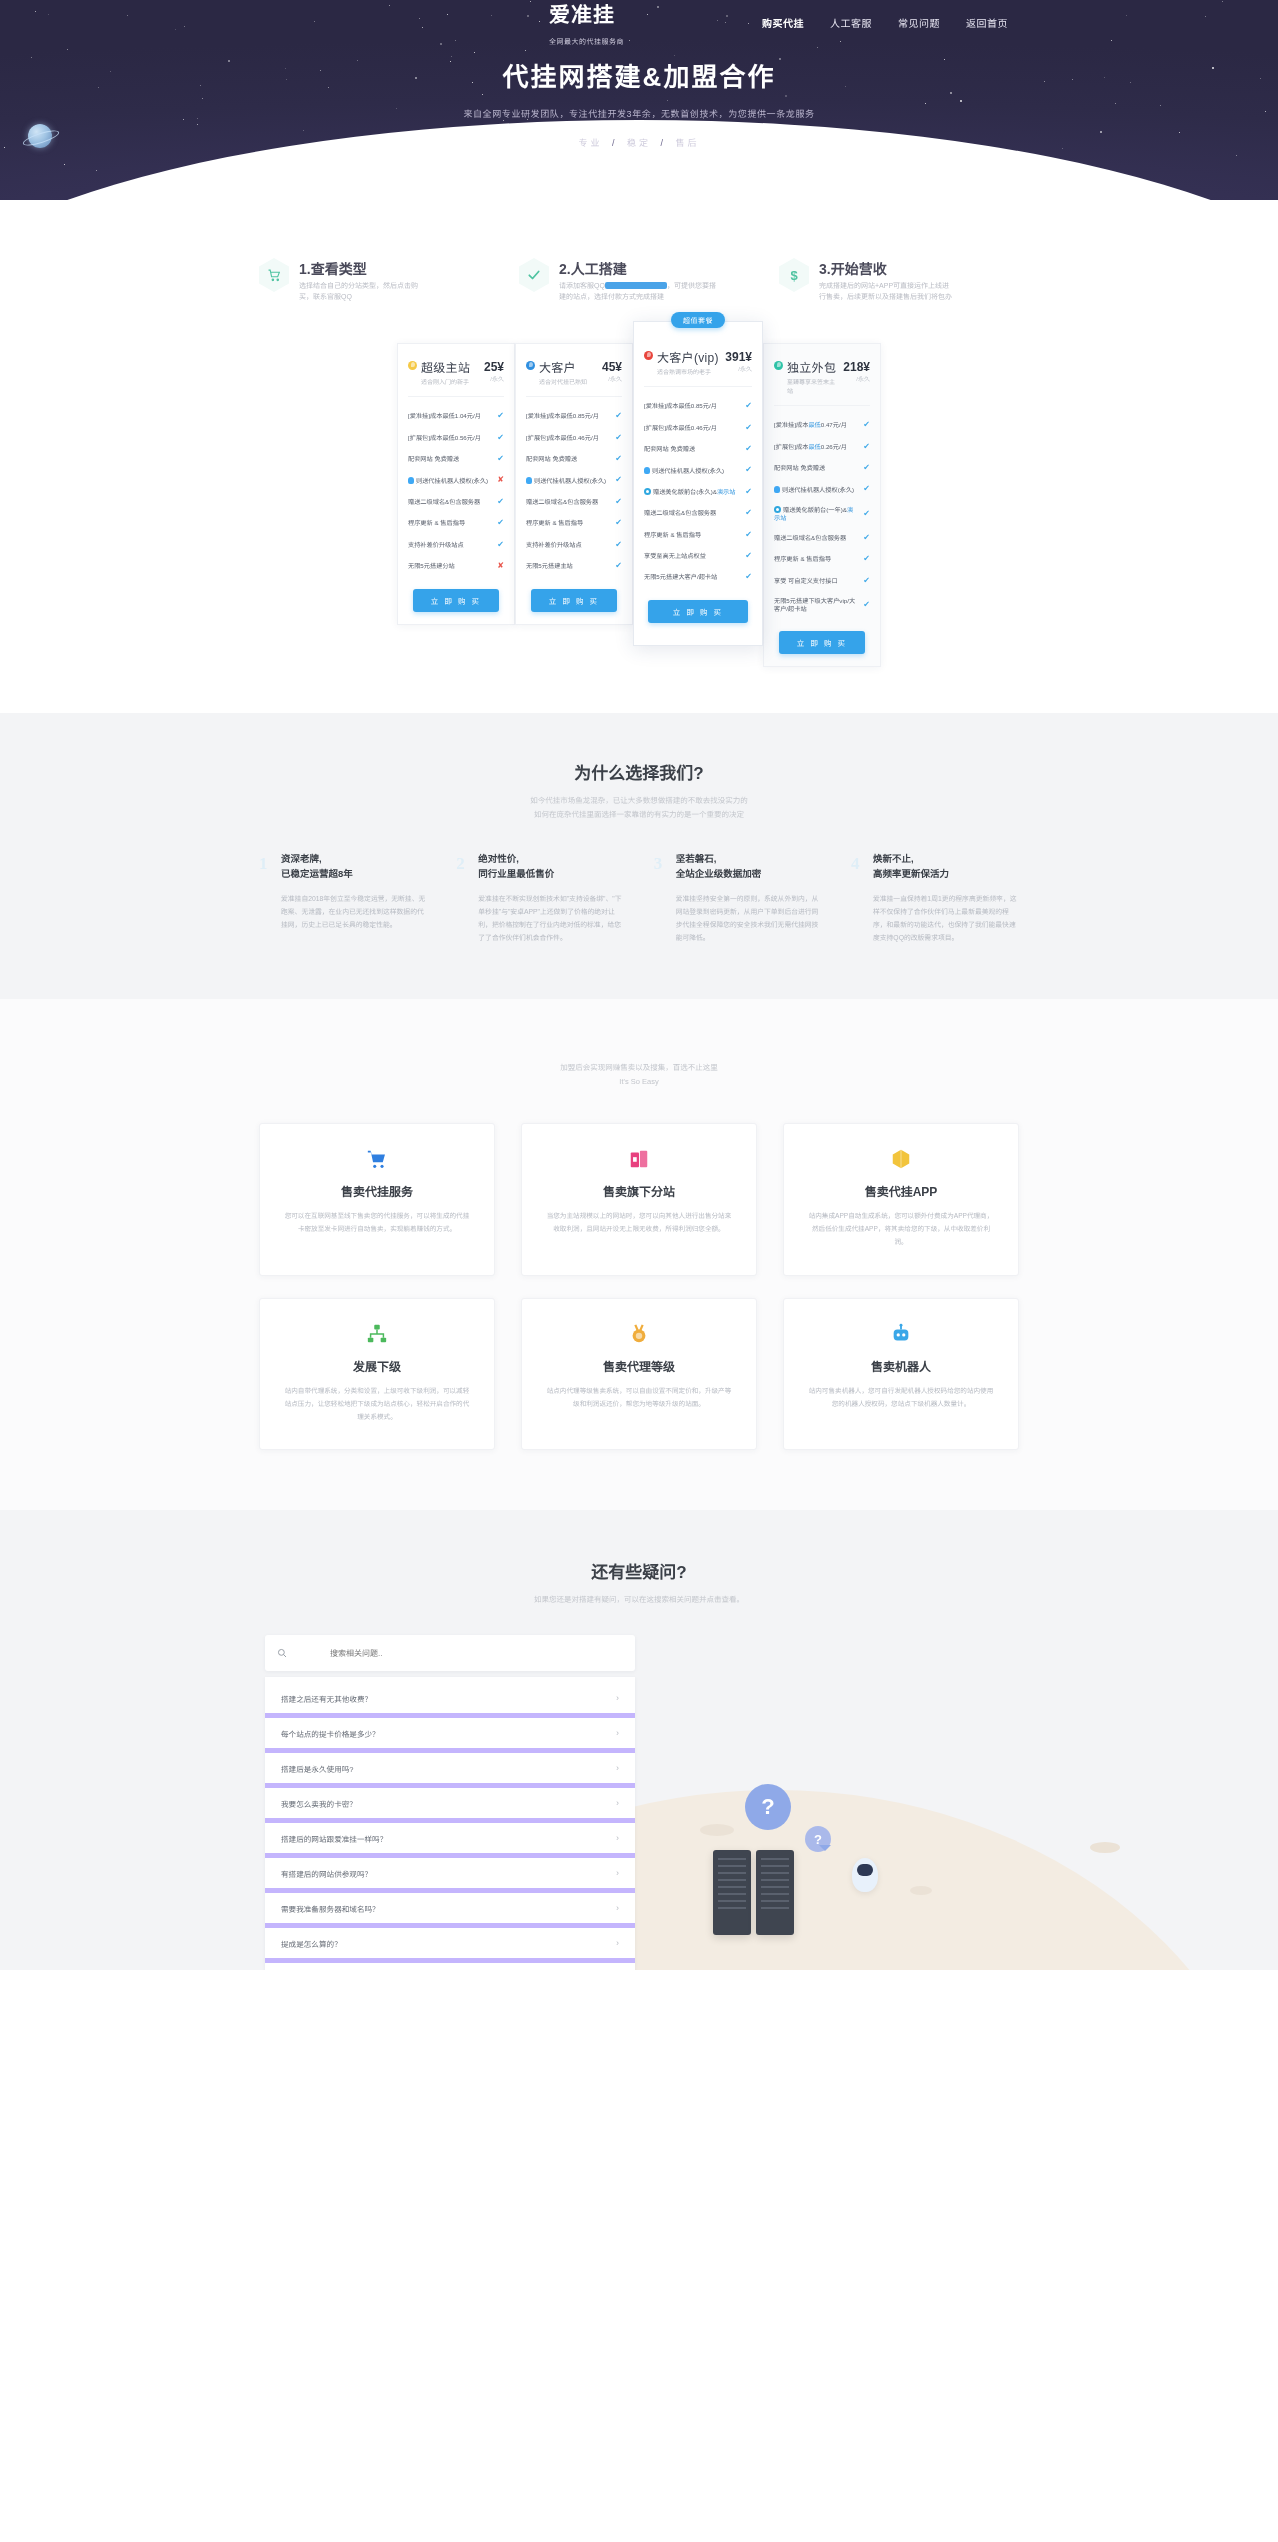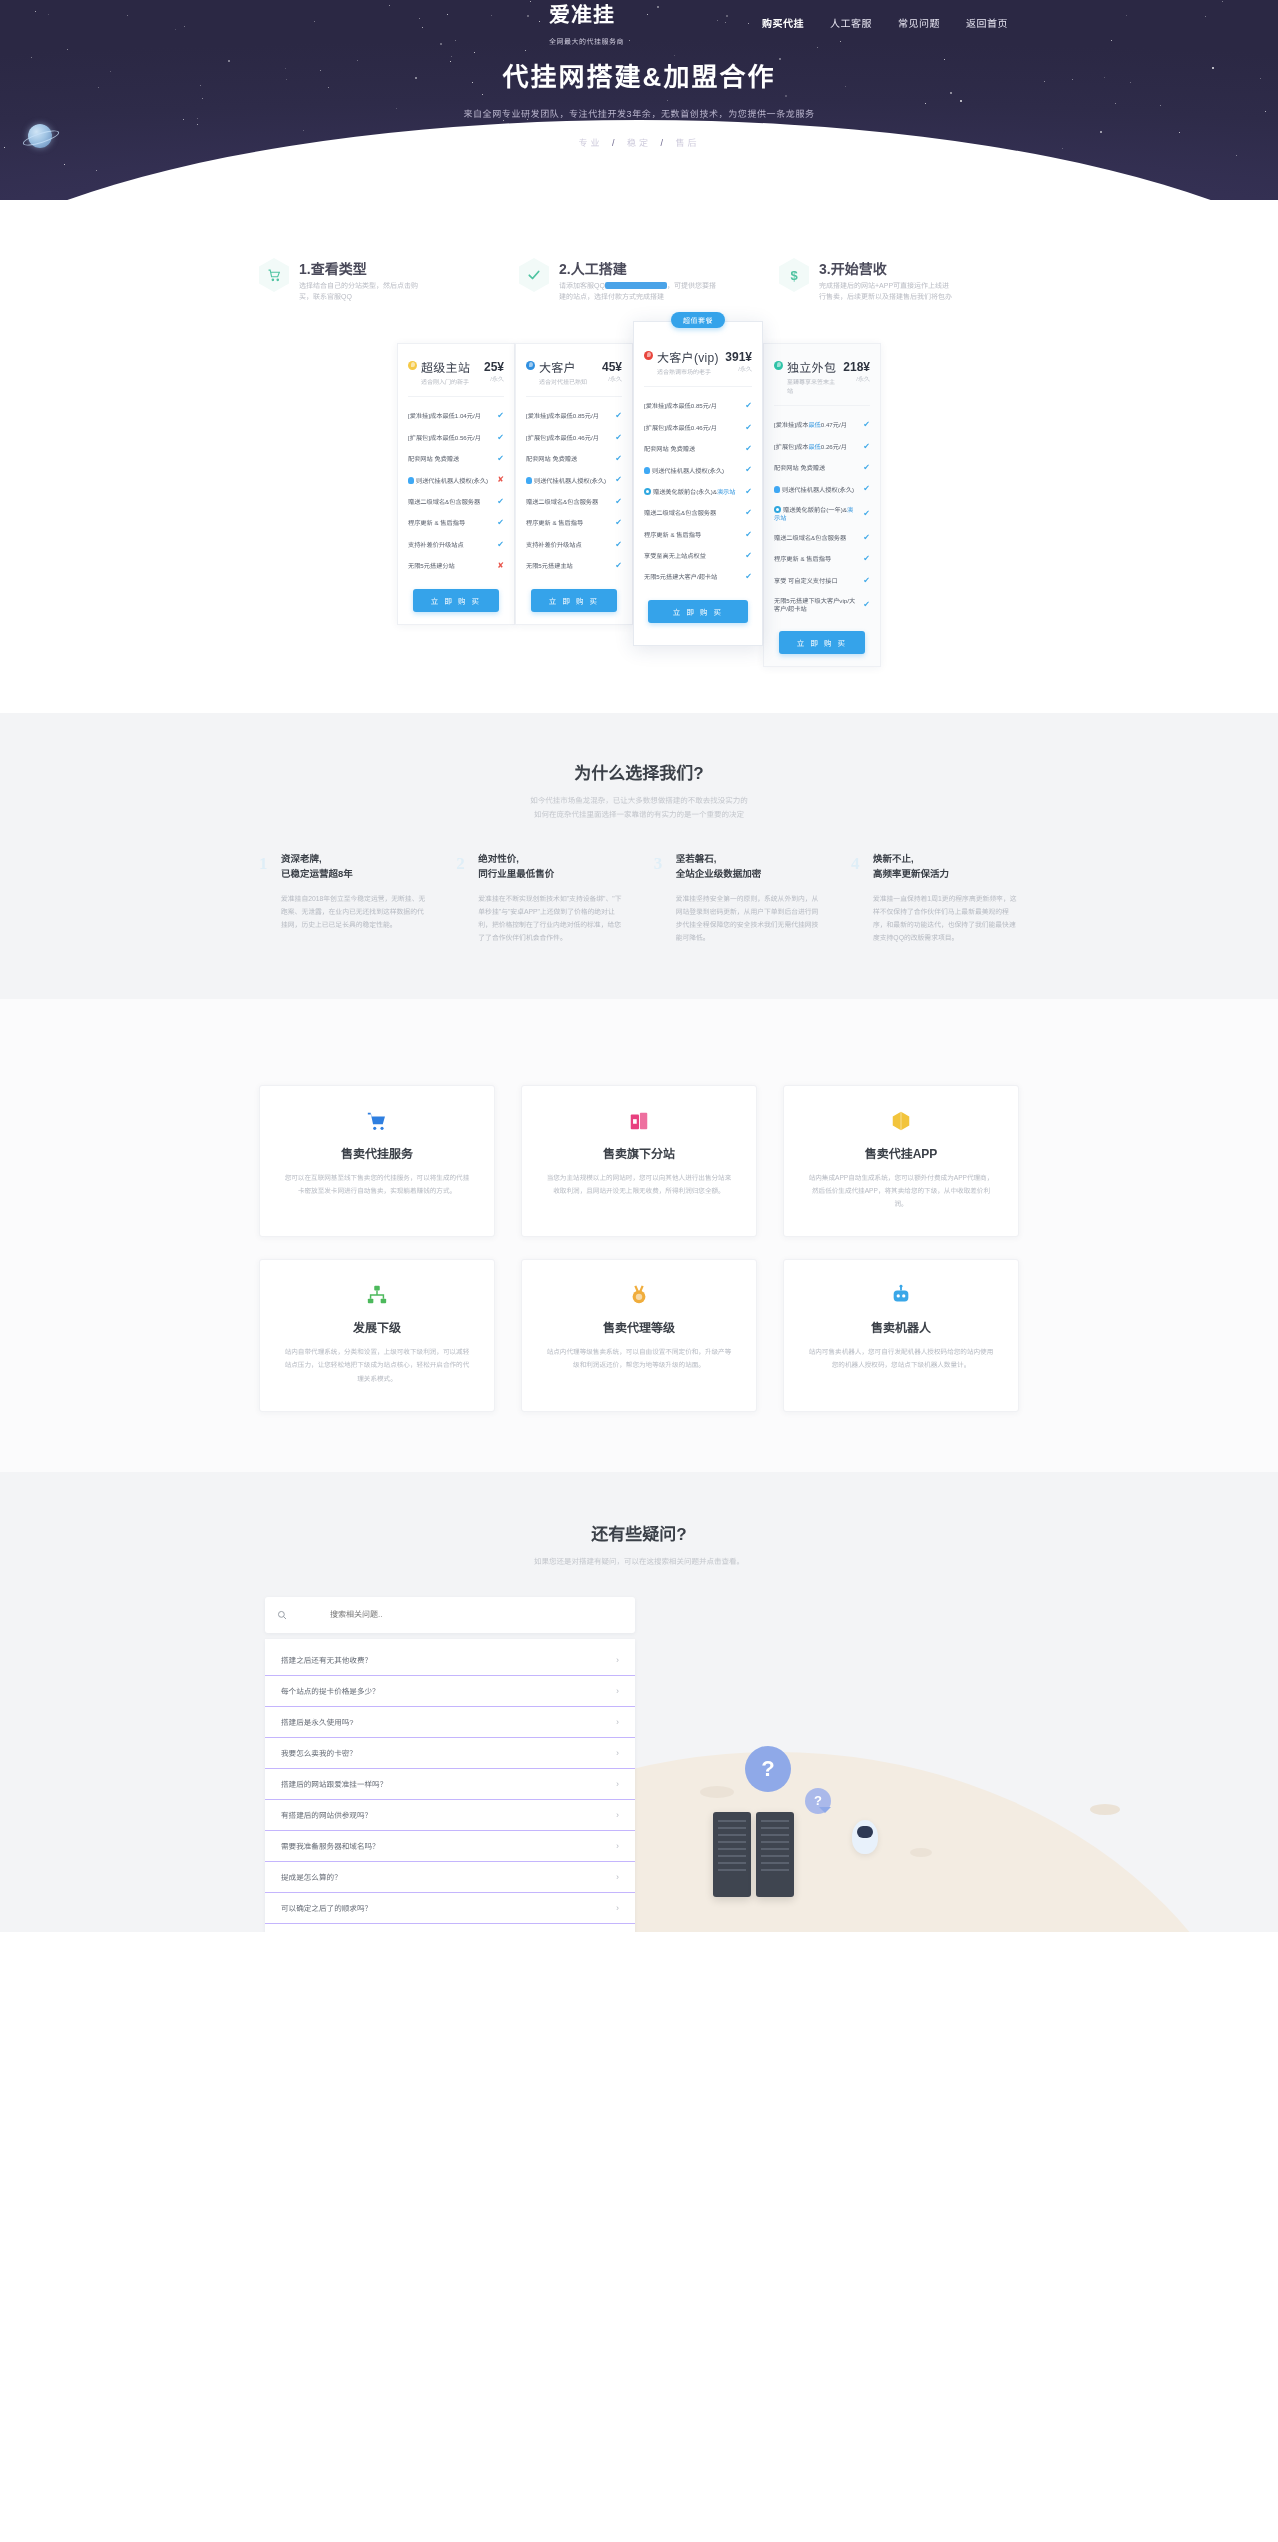--- a/index.html
+++ b/index.html
@@ -198,21 +198,21 @@
     padding:9px 12px; box-shadow:0 1px 4px rgba(40,50,80,.06);
   }
   .search input{
     border:none; outline:none; font-size:8px; color:#9aa0a8; flex:1;
     font-family:"Liberation Sans",sans-serif; background:transparent;margin-left:36px;
   }
   .qlist{ background:#fff; margin-top:6px; box-shadow:0 1px 4px rgba(40,50,80,.06); padding:6px 0 4px; }
   .qitem{
     display:flex; align-items:center; justify-content:space-between;
     padding:9.5px 16px; font-size:7.6px; color:#666c76; cursor:pointer;
-    border-bottom:1px solid #c4b5fd;
+    border-bottom:5px solid #c4b5fd;
   }
   .qitem:last-child{ border-bottom:none; }
   .qitem .chev{ color:#b9bdc4; font-size:9px; }
 
   .moon{
     position:absolute; left:270px; bottom:-240px; width:1010px; height:420px;
     background:#f3ece2; border-radius:50% 50% 0 0 / 100% 100% 0 0; z-index:1;
   }
   .crater{ position:absolute; background:#ebe2d6; border-radius:50%; }
   .servers{ position:absolute; left:713px; bottom:35px; z-index:2; display:flex; gap:5px; }
@@ -644,20 +644,23 @@
       </div>
       <div class="reason">
         <span class="rnum">4</span>
         <h5>焕新不止,<br>高频率更新保活力</h5>
         <p>爱准挂一直保持着1周1更的程序高更新频率，这样不仅保持了合作伙伴们马上最新最美观的程序，和最新的功能迭代，也保持了我们能最快速度支持QQ的改版需求项目。</p>
       </div>
     </div>
 </section>
 
 <section class="money">
+  <p class="sec-sub">
+    <span>加盟后会实现网赚售卖以及搜集，百选不止这里</span><br><span>It's So Easy</span>
+  </p>
   <div class="grid6" id="mgrid">
       <div class="mcard">
         <div class="micon">
           <svg width="22" height="22" viewBox="0 0 24 24" fill="#2f7fe0">
             <path d="M2 3h3l2.7 12.5h10.6l2.4-8.5H6.2l-.4-2H2z"></path>
             <circle cx="9.5" cy="20" r="1.7"></circle>
             <circle cx="17.5" cy="20" r="1.7"></circle>
           </svg>
         </div>
         <h5>售卖代挂服务</h5>

